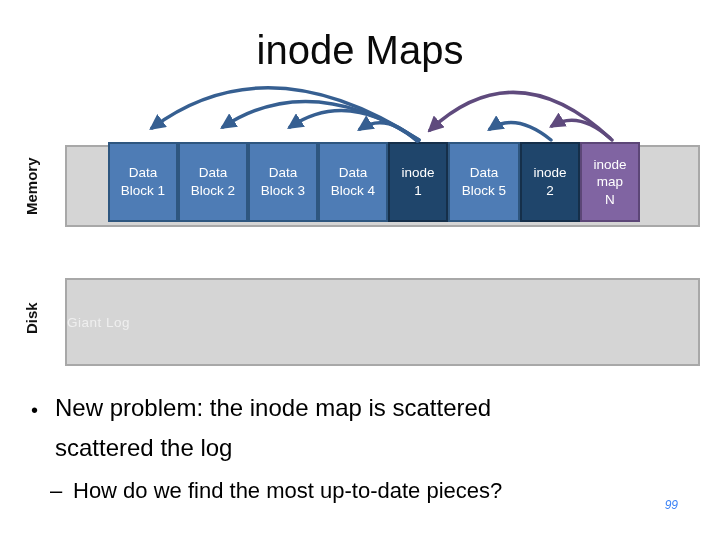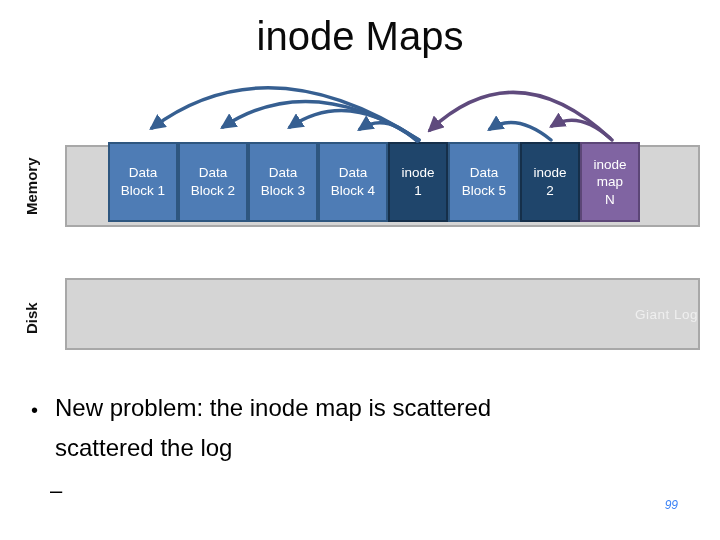--- a/index.html
+++ b/index.html
@@ -1,28 +1,28 @@
 <!DOCTYPE html>
 <html><head>
 <meta charset="utf-8">
 <style>
   html,body{margin:0;padding:0;background:#888;}
   .slide{
     position:relative;width:720px;height:540px;background:#ffffff;
     font-family:"Liberation Sans",sans-serif;overflow:hidden;margin:0 auto;
   }
   .title{
-    position:absolute;left:0;top:14px;width:720px;text-align:center;
+    position:absolute;left:0;top:28px;width:720px;text-align:center;
     font-size:40px;font-weight:400;color:#0a0a0a;letter-spacing:0px;
   }
   .bar{
     position:absolute;box-sizing:border-box;border:2px solid #A8A8A8;background:#D5D5D5;
   }
   .bar-memory{left:65px;top:145px;width:635px;height:82px;}
-  .bar-disk{left:65px;top:278px;width:635px;height:72px;display:flex;align-items:center;justify-content:flex-end;}
+  .bar-disk{left:65px;top:278px;width:635px;height:88px;display:flex;align-items:center;justify-content:flex-start;}
   .disk-log-text{font-size:13.5px;color:#EFEFEF;letter-spacing:0.5px;}
   .row-label{
     position:absolute;width:34px;display:flex;align-items:center;justify-content:center;
     writing-mode:vertical-rl;transform:rotate(180deg);
     font-weight:bold;font-size:15px;color:#111;
   }
   .row-label.memory{left:14px;top:145px;height:82px;}
   .row-label.disk{left:14px;top:278px;height:80px;}
   .block{
     position:absolute;top:142px;height:80px;box-sizing:border-box;
@@ -104,16 +104,17 @@
     <path d="M417,141 Q386,112 360,129" fill="none" stroke-width="3.5" stroke-linecap="round" marker-end="url(#ah-blue)" stroke="#365F91"></path>
     <path d="M551,140 Q516,112 490,129" fill="none" stroke-width="3.5" stroke-linecap="round" marker-end="url(#ah-blue)" stroke="#365F91"></path>
     <path d="M612,140 Q516,50 430,130" fill="none" stroke-width="3.5" stroke-linecap="round" marker-end="url(#ah-purple)" stroke="#5F4A7D"></path>
     <path d="M610,138 Q578,110 552,126" fill="none" stroke-width="3.5" stroke-linecap="round" marker-end="url(#ah-purple)" stroke="#5F4A7D"></path>
   </svg>
 
   <span class="bullet-marker">•</span>
   <div class="bullet-text" style="left:55px;top:394px;">New problem: the inode map is scattered</div>
   <div class="bullet-text" style="left:55px;top:434px;">scattered the log</div>
   <span class="sub-bullet-marker">–</span>
+  <div class="sub-bullet-text">How do we find the most up-to-date pieces?</div>
 
   <div class="page-number">99</div>
 
 </div>
 
 </body></html>

